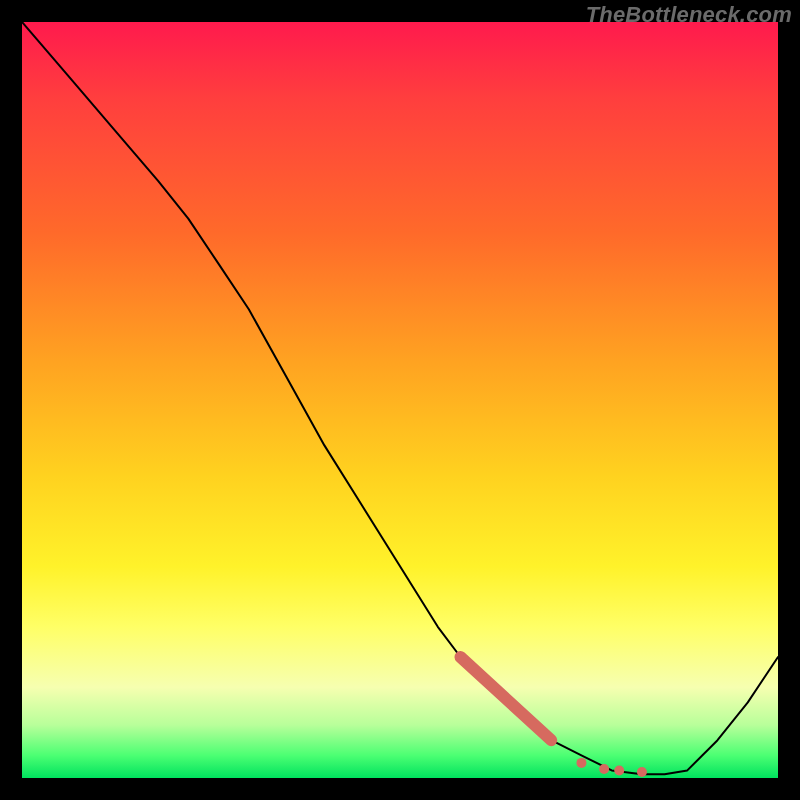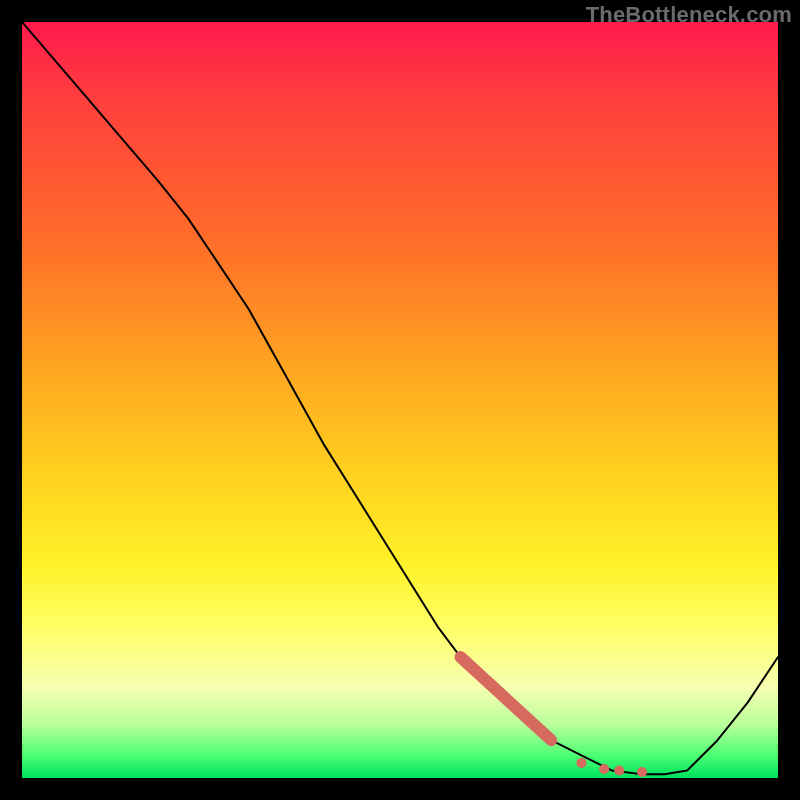--- a/index.html
+++ b/index.html
@@ -8,20 +8,21 @@
     width: 800px;
     height: 800px;
     background: #000;
     font-family: Arial, Helvetica, sans-serif;
     overflow: hidden;
   }
   .stage {
     position: relative;
     width: 800px;
     height: 800px;
+    font-style: italic;
   }
   .frame {
     position: absolute;
     left: 22px;
     top: 22px;
     width: 756px;
     height: 756px;
     background: #000; 
   }
   

